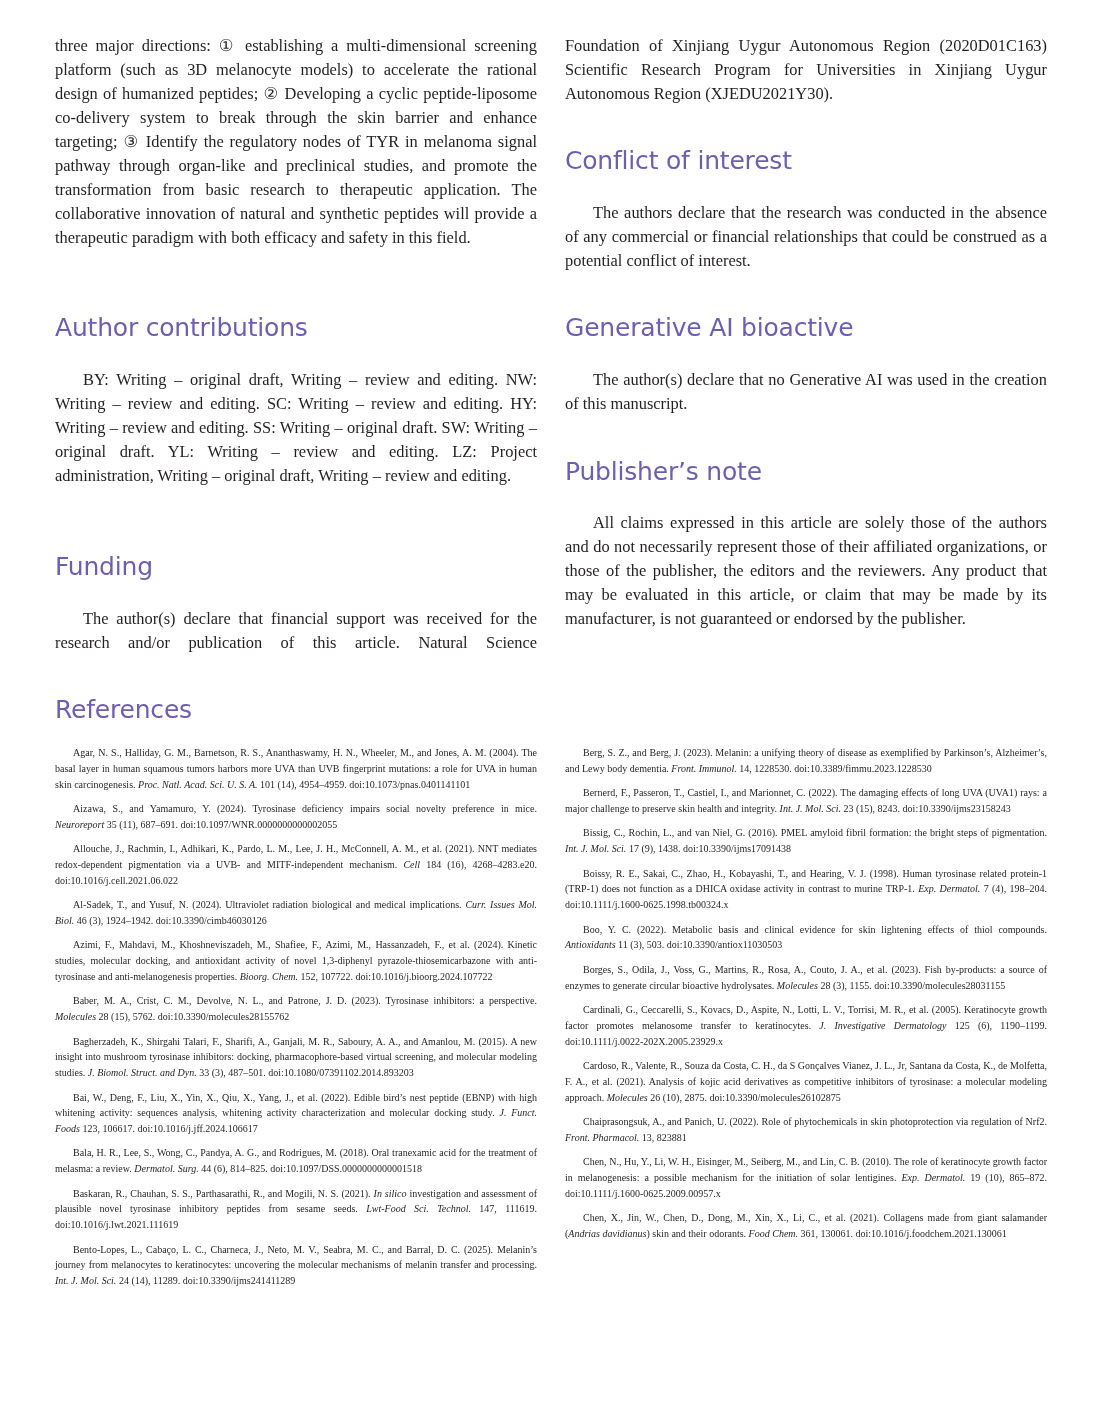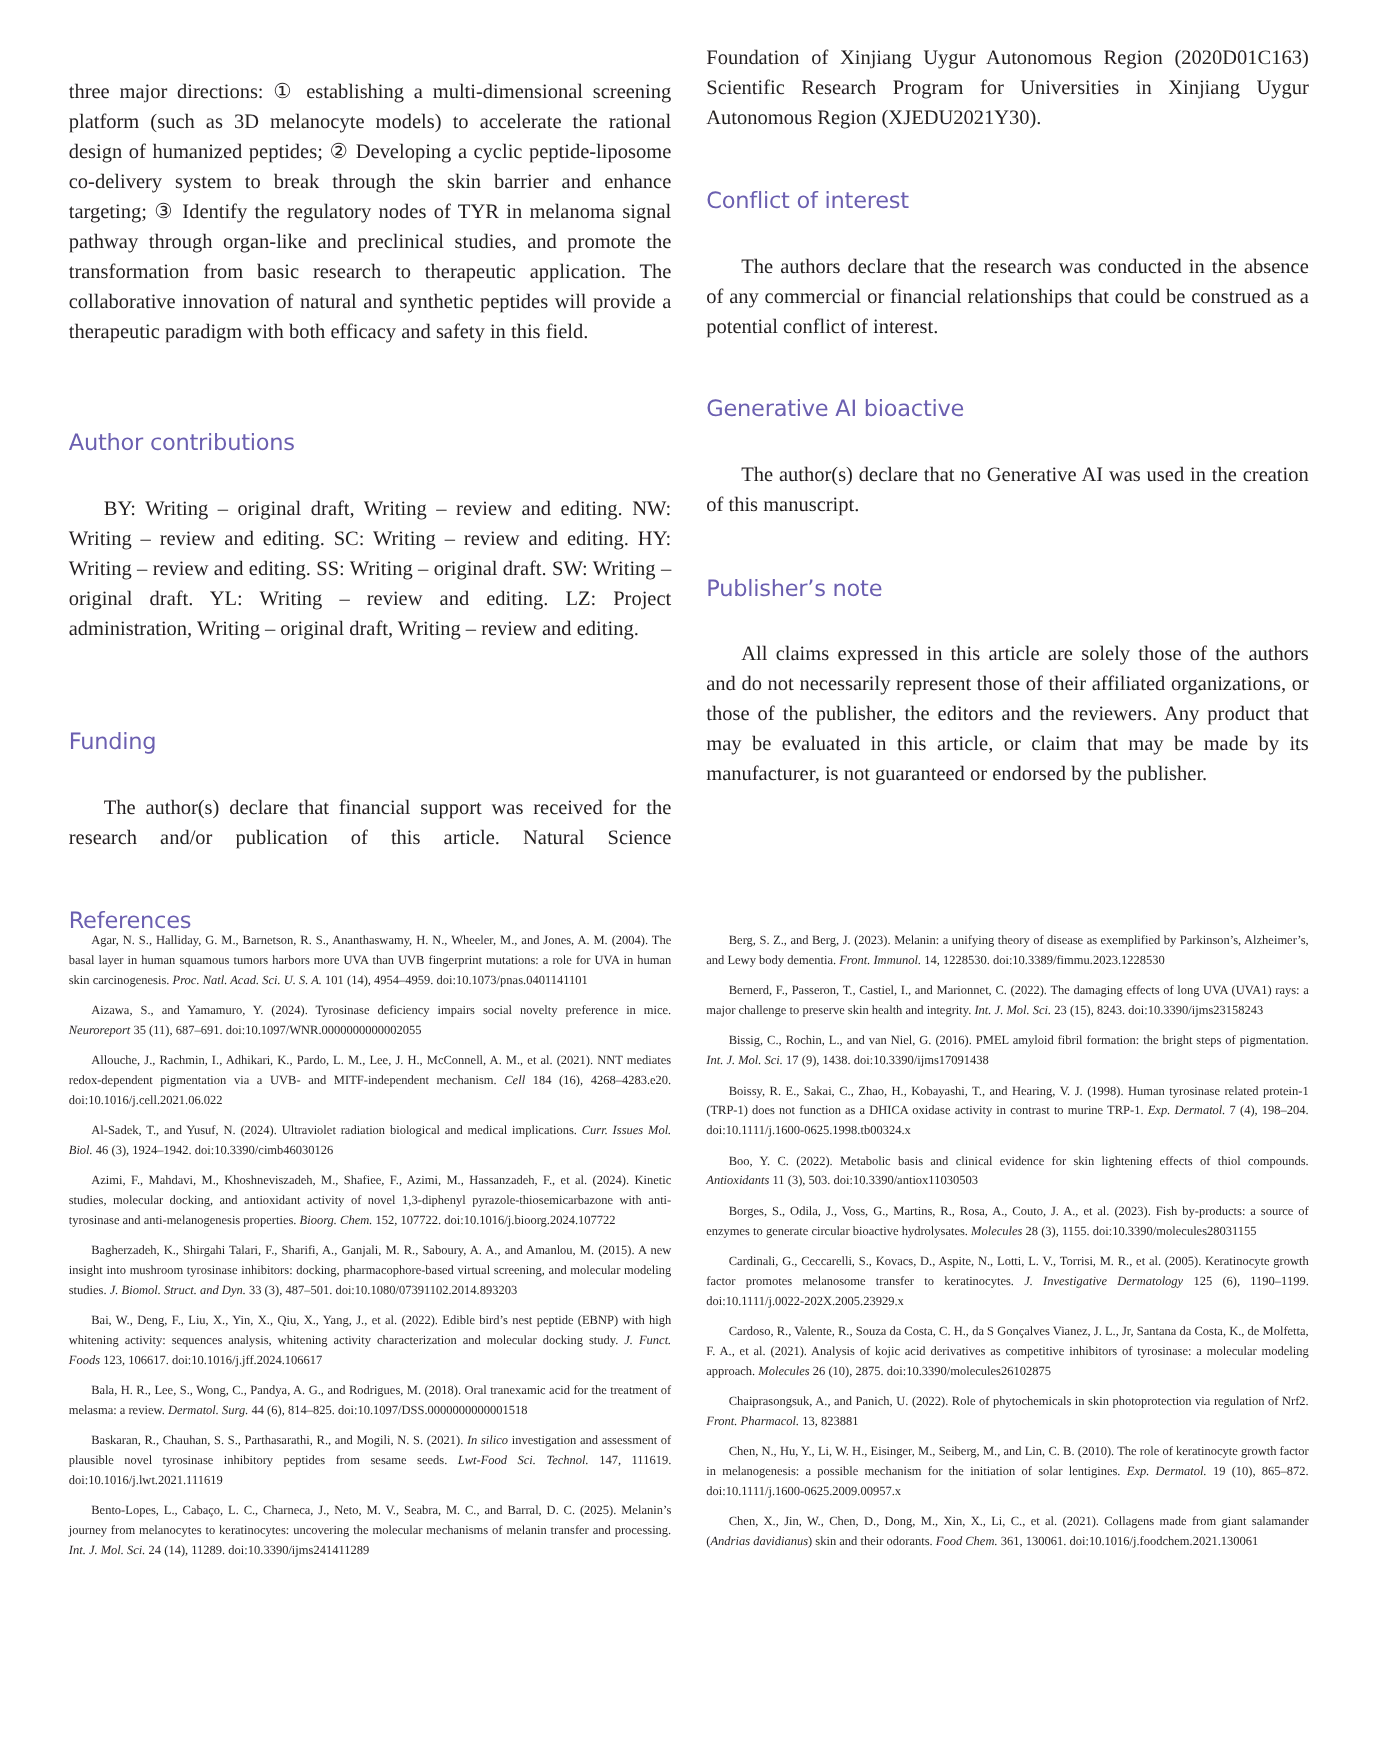--- a/index.html
+++ b/index.html
@@ -1,22 +1,22 @@
 <!DOCTYPE html>
 <html><head>
 <meta charset="utf-8">
 <style>
   html, body { margin: 0; padding: 0; background: #ffffff; }
   body { width: 1100px; height: 1404px; position: relative; overflow: hidden; color: #231f20; font-family: "Liberation Serif", "DejaVu Serif", serif; }
   .col { position: absolute; width: 482px; }
-  .col-left { left: 55px; margin-top: 27px; }
+  .col-left { left: 55px; }
   .col-right { left: 565px; }
   p.body { margin: 0; font-size: 16.4px; line-height: 24px; text-align: justify; }
   p.body.indent { text-indent: 28px; }
-  h2.sec { margin: 0; font-family: "DejaVu Sans", "Liberation Sans", sans-serif; font-weight: normal; color: #6b5fb0; font-size: 18px; line-height: 30px; letter-spacing: -0.2px; }
+  h2.sec { margin: 0; font-family: "DejaVu Sans", "Liberation Sans", sans-serif; font-weight: normal; color: #6b5fb0; font-size: 25px; line-height: 30px; letter-spacing: -0.2px; }
   .refs { position: absolute; top: 745px; width: 482px; }
   .ref { font-size: 10px; line-height: 15.8px; text-align: justify; text-indent: 18px; margin: 0 0 8.6px 0; }
   .ref i { font-style: italic; }
 </style>
 </head>
 <body>
 
 <div class="col col-left" style="top:34px;">
   <p class="body">three major directions: ① establishing a multi-dimensional screening platform (such as 3D melanocyte models) to accelerate the rational design of humanized peptides; ② Developing a cyclic peptide-liposome co-delivery system to break through the skin barrier and enhance targeting; ③ Identify the regulatory nodes of TYR in melanoma signal pathway through organ-like and preclinical studies, and promote the transformation from basic research to therapeutic application. The collaborative innovation of natural and synthetic peptides will provide a therapeutic paradigm with both efficacy and safety in this field.</p>
 </div>
@@ -63,20 +63,21 @@
 <div class="col col-left" style="top:695px;">
   <h2 class="sec">References</h2>
 </div>
 
 <div class="refs" style="left:55px;" id="refs-left">
     <p class="ref"><span>Agar, N. S., Halliday, G. M., Barnetson, R. S., Ananthaswamy, H. N., Wheeler, M., and Jones, A. M. (2004). The basal layer in human squamous tumors harbors more UVA than UVB fingerprint mutations: a role for UVA in human skin carcinogenesis. </span><i>Proc. Natl. Acad. Sci. U. S. A.</i><span> 101 (14), 4954–4959. doi:10.1073/pnas.0401141101</span></p>
     <p class="ref"><span>Aizawa, S., and Yamamuro, Y. (2024). Tyrosinase deficiency impairs social novelty preference in mice. </span><i>Neuroreport</i><span> 35 (11), 687–691. doi:10.1097/WNR.0000000000002055</span></p>
     <p class="ref"><span>Allouche, J., Rachmin, I., Adhikari, K., Pardo, L. M., Lee, J. H., McConnell, A. M., et al. (2021). NNT mediates redox-dependent pigmentation via a UVB- and MITF-independent mechanism. </span><i>Cell</i><span> 184 (16), 4268–4283.e20. doi:10.1016/j.cell.2021.06.022</span></p>
     <p class="ref"><span>Al-Sadek, T., and Yusuf, N. (2024). Ultraviolet radiation biological and medical implications. </span><i>Curr. Issues Mol. Biol.</i><span> 46 (3), 1924–1942. doi:10.3390/cimb46030126</span></p>
     <p class="ref"><span>Azimi, F., Mahdavi, M., Khoshneviszadeh, M., Shafiee, F., Azimi, M., Hassanzadeh, F., et al. (2024). Kinetic studies, molecular docking, and antioxidant activity of novel 1,3-diphenyl pyrazole-thiosemicarbazone with anti-tyrosinase and anti-melanogenesis properties. </span><i>Bioorg. Chem.</i><span> 152, 107722. doi:10.1016/j.bioorg.2024.107722</span></p>
+    <p class="ref"><span>Baber, M. A., Crist, C. M., Devolve, N. L., and Patrone, J. D. (2023). Tyrosinase inhibitors: a perspective. </span><i>Molecules</i><span> 28 (15), 5762. doi:10.3390/molecules28155762</span></p>
     <p class="ref"><span>Bagherzadeh, K., Shirgahi Talari, F., Sharifi, A., Ganjali, M. R., Saboury, A. A., and Amanlou, M. (2015). A new insight into mushroom tyrosinase inhibitors: docking, pharmacophore-based virtual screening, and molecular modeling studies. </span><i>J. Biomol. Struct. and Dyn.</i><span> 33 (3), 487–501. doi:10.1080/07391102.2014.893203</span></p>
     <p class="ref"><span>Bai, W., Deng, F., Liu, X., Yin, X., Qiu, X., Yang, J., et al. (2022). Edible bird’s nest peptide (EBNP) with high whitening activity: sequences analysis, whitening activity characterization and molecular docking study. </span><i>J. Funct. Foods</i><span> 123, 106617. doi:10.1016/j.jff.2024.106617</span></p>
     <p class="ref"><span>Bala, H. R., Lee, S., Wong, C., Pandya, A. G., and Rodrigues, M. (2018). Oral tranexamic acid for the treatment of melasma: a review. </span><i>Dermatol. Surg.</i><span> 44 (6), 814–825. doi:10.1097/DSS.0000000000001518</span></p>
     <p class="ref"><span>Baskaran, R., Chauhan, S. S., Parthasarathi, R., and Mogili, N. S. (2021). </span><i>In silico</i><span> investigation and assessment of plausible novel tyrosinase inhibitory peptides from sesame seeds. </span><i>Lwt-Food Sci. Technol.</i><span> 147, 111619. doi:10.1016/j.lwt.2021.111619</span></p>
     <p class="ref"><span>Bento-Lopes, L., Cabaço, L. C., Charneca, J., Neto, M. V., Seabra, M. C., and Barral, D. C. (2025). Melanin’s journey from melanocytes to keratinocytes: uncovering the molecular mechanisms of melanin transfer and processing. </span><i>Int. J. Mol. Sci.</i><span> 24 (14), 11289. doi:10.3390/ijms241411289</span></p>
   </div>
 <div class="refs" style="left:565px;" id="refs-right">
     <p class="ref"><span>Berg, S. Z., and Berg, J. (2023). Melanin: a unifying theory of disease as exemplified by Parkinson’s, Alzheimer’s, and Lewy body dementia. </span><i>Front. Immunol.</i><span> 14, 1228530. doi:10.3389/fimmu.2023.1228530</span></p>
     <p class="ref"><span>Bernerd, F., Passeron, T., Castiel, I., and Marionnet, C. (2022). The damaging effects of long UVA (UVA1) rays: a major challenge to preserve skin health and integrity. </span><i>Int. J. Mol. Sci.</i><span> 23 (15), 8243. doi:10.3390/ijms23158243</span></p>
     <p class="ref"><span>Bissig, C., Rochin, L., and van Niel, G. (2016). PMEL amyloid fibril formation: the bright steps of pigmentation. </span><i>Int. J. Mol. Sci.</i><span> 17 (9), 1438. doi:10.3390/ijms17091438</span></p>

